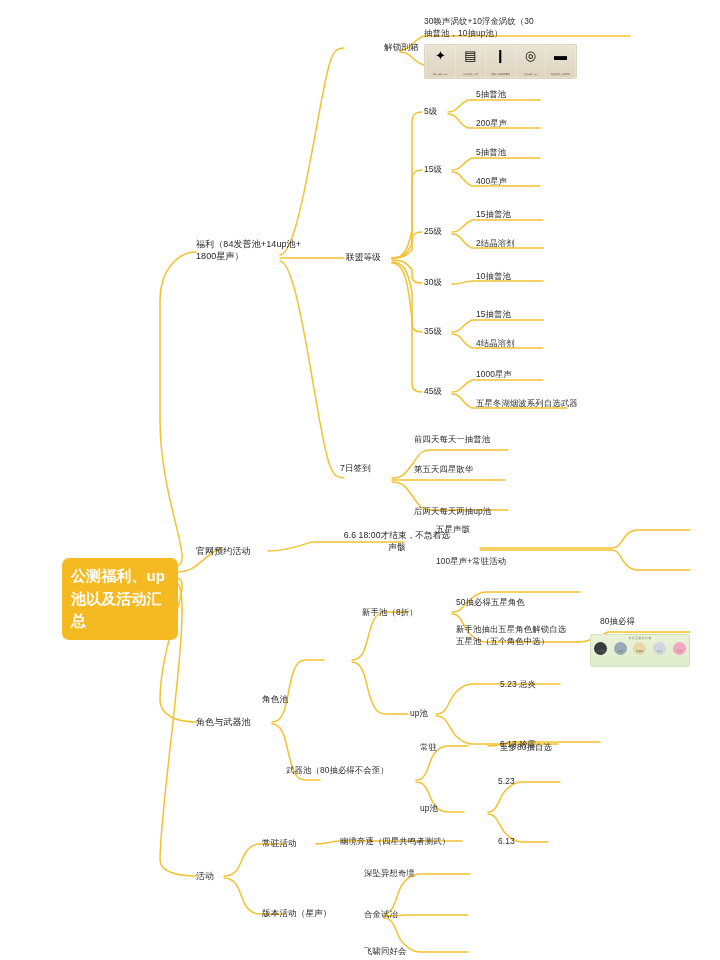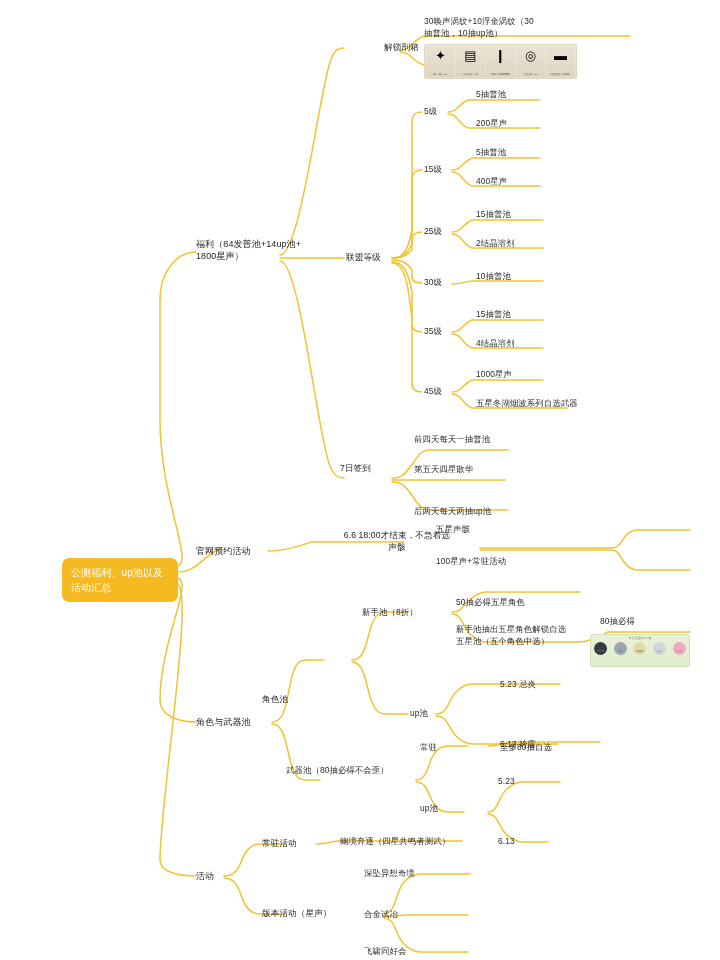--- a/index.html
+++ b/index.html
@@ -28,24 +28,24 @@
     line-height: 1.38;
     color: #262626;
     white-space: pre-line;
     letter-spacing: 0.1px;
   }
   .node.root {
     background: #F5B921;
     color: #ffffff;
     border-radius: 7px;
     padding: 7px 9px;
-    font-size: 10px;
+    font-size: 15px;
     line-height: 1.5;
     width: 116px;
-    font-weight: normal;
+    font-weight: bold;
   }
   .node.lvl1 { font-size: 9px; color: #1f1f1f; }
   .node.lvl2 { font-size: 8.6px; color: #262626; }
   .node.lvl3 { font-size: 8.4px; color: #2b2b2b; }
   .node.lvl4 { font-size: 8.4px; color: #2b2b2b; }
 
   
   .img-card {
     position: absolute;
     border-radius: 2px;

